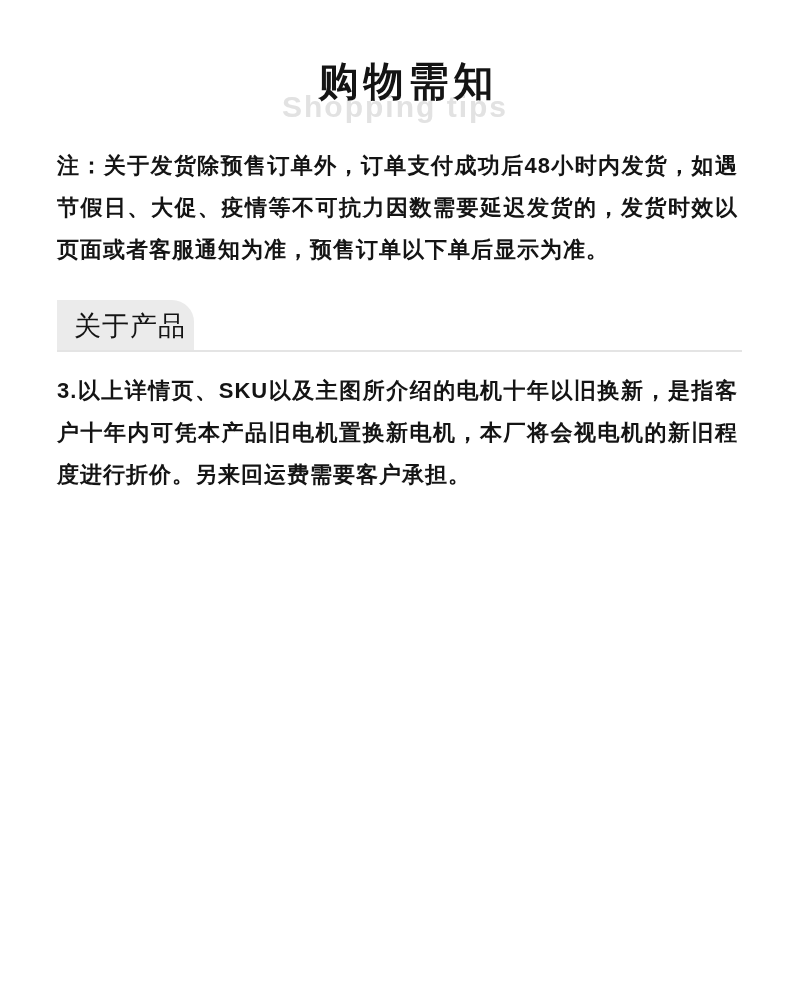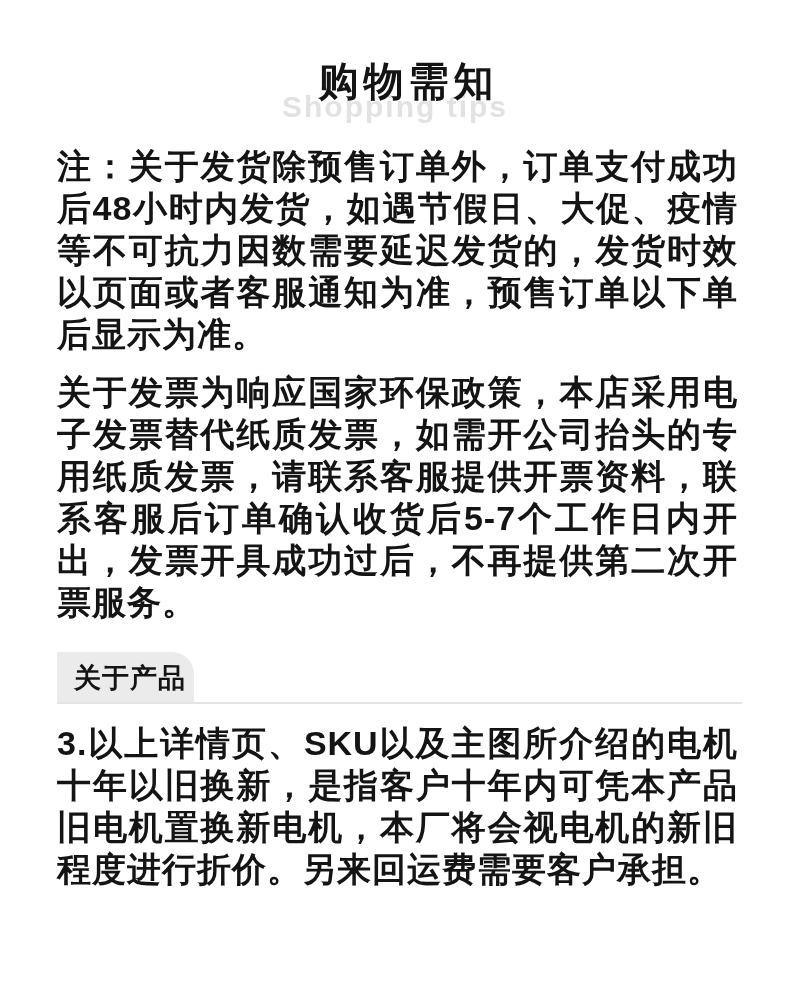--- a/index.html
+++ b/index.html
@@ -49,27 +49,26 @@
     letter-spacing: 5px;
     color: var(--text);
     padding-left: 27px;
   }
   
   .content {
     padding: 0 52px 0 57px;
   }
   .notice { margin-top: 39px; }
   .para {
-    font-size: 34px;
+    font-size: 22px;
     line-height: 42px;
     font-weight: 700;
     letter-spacing: 1px;
     text-align: justify;
     color: var(--text);
-    margin-top: 16px;
   }
   
   .tab-row {
     position: relative;
     margin-top: 29px;
     height: 52px;
   }
   .tab {
     position: absolute;
     left: 0;
@@ -77,21 +76,21 @@
     width: 137px;
     height: 52px;
     background: var(--tab-background);
     border-radius: 0 22px 0 0;
     display: flex;
     align-items: center;
     padding-left: 17px;
   }
   .tab-label {
     font-size: 27px;
-    font-weight: 700;
+    font-weight: 400;
     letter-spacing: 1px;
     color: var(--text);
   }
   .tab-line {
     position: absolute;
     left: 0;
     right: -4px;
     bottom: 0;
     height: 2px;
     background: var(--divider);
@@ -105,21 +104,20 @@
 
   <header class="header">
     <div class="watermark">Shopping tips</div>
     <h1 class="title">购物需知</h1>
   </header>
 
   <div class="content">
 
     <section class="notice">
       <p class="para">注：关于发货除预售订单外，订单支付成功后48小时内发货，如遇节假日、大促、疫情等不可抗力因数需要延迟发货的，发货时效以页面或者客服通知为准，预售订单以下单后显示为准。</p>
-      <p class="para">关于发票为响应国家环保政策，本店采用电子发票替代纸质发票，如需开公司抬头的专用纸质发票，请联系客服提供开票资料，联系客服后订单确认收货后5-7个工作日内开出，发票开具成功过后，不再提供第二次开票服务。</p>
     </section>
 
     <section>
       <div class="tab-row">
         <div class="tab">
           <span class="tab-label">关于产品</span>
         </div>
         <div class="tab-line"></div>
       </div>
 

